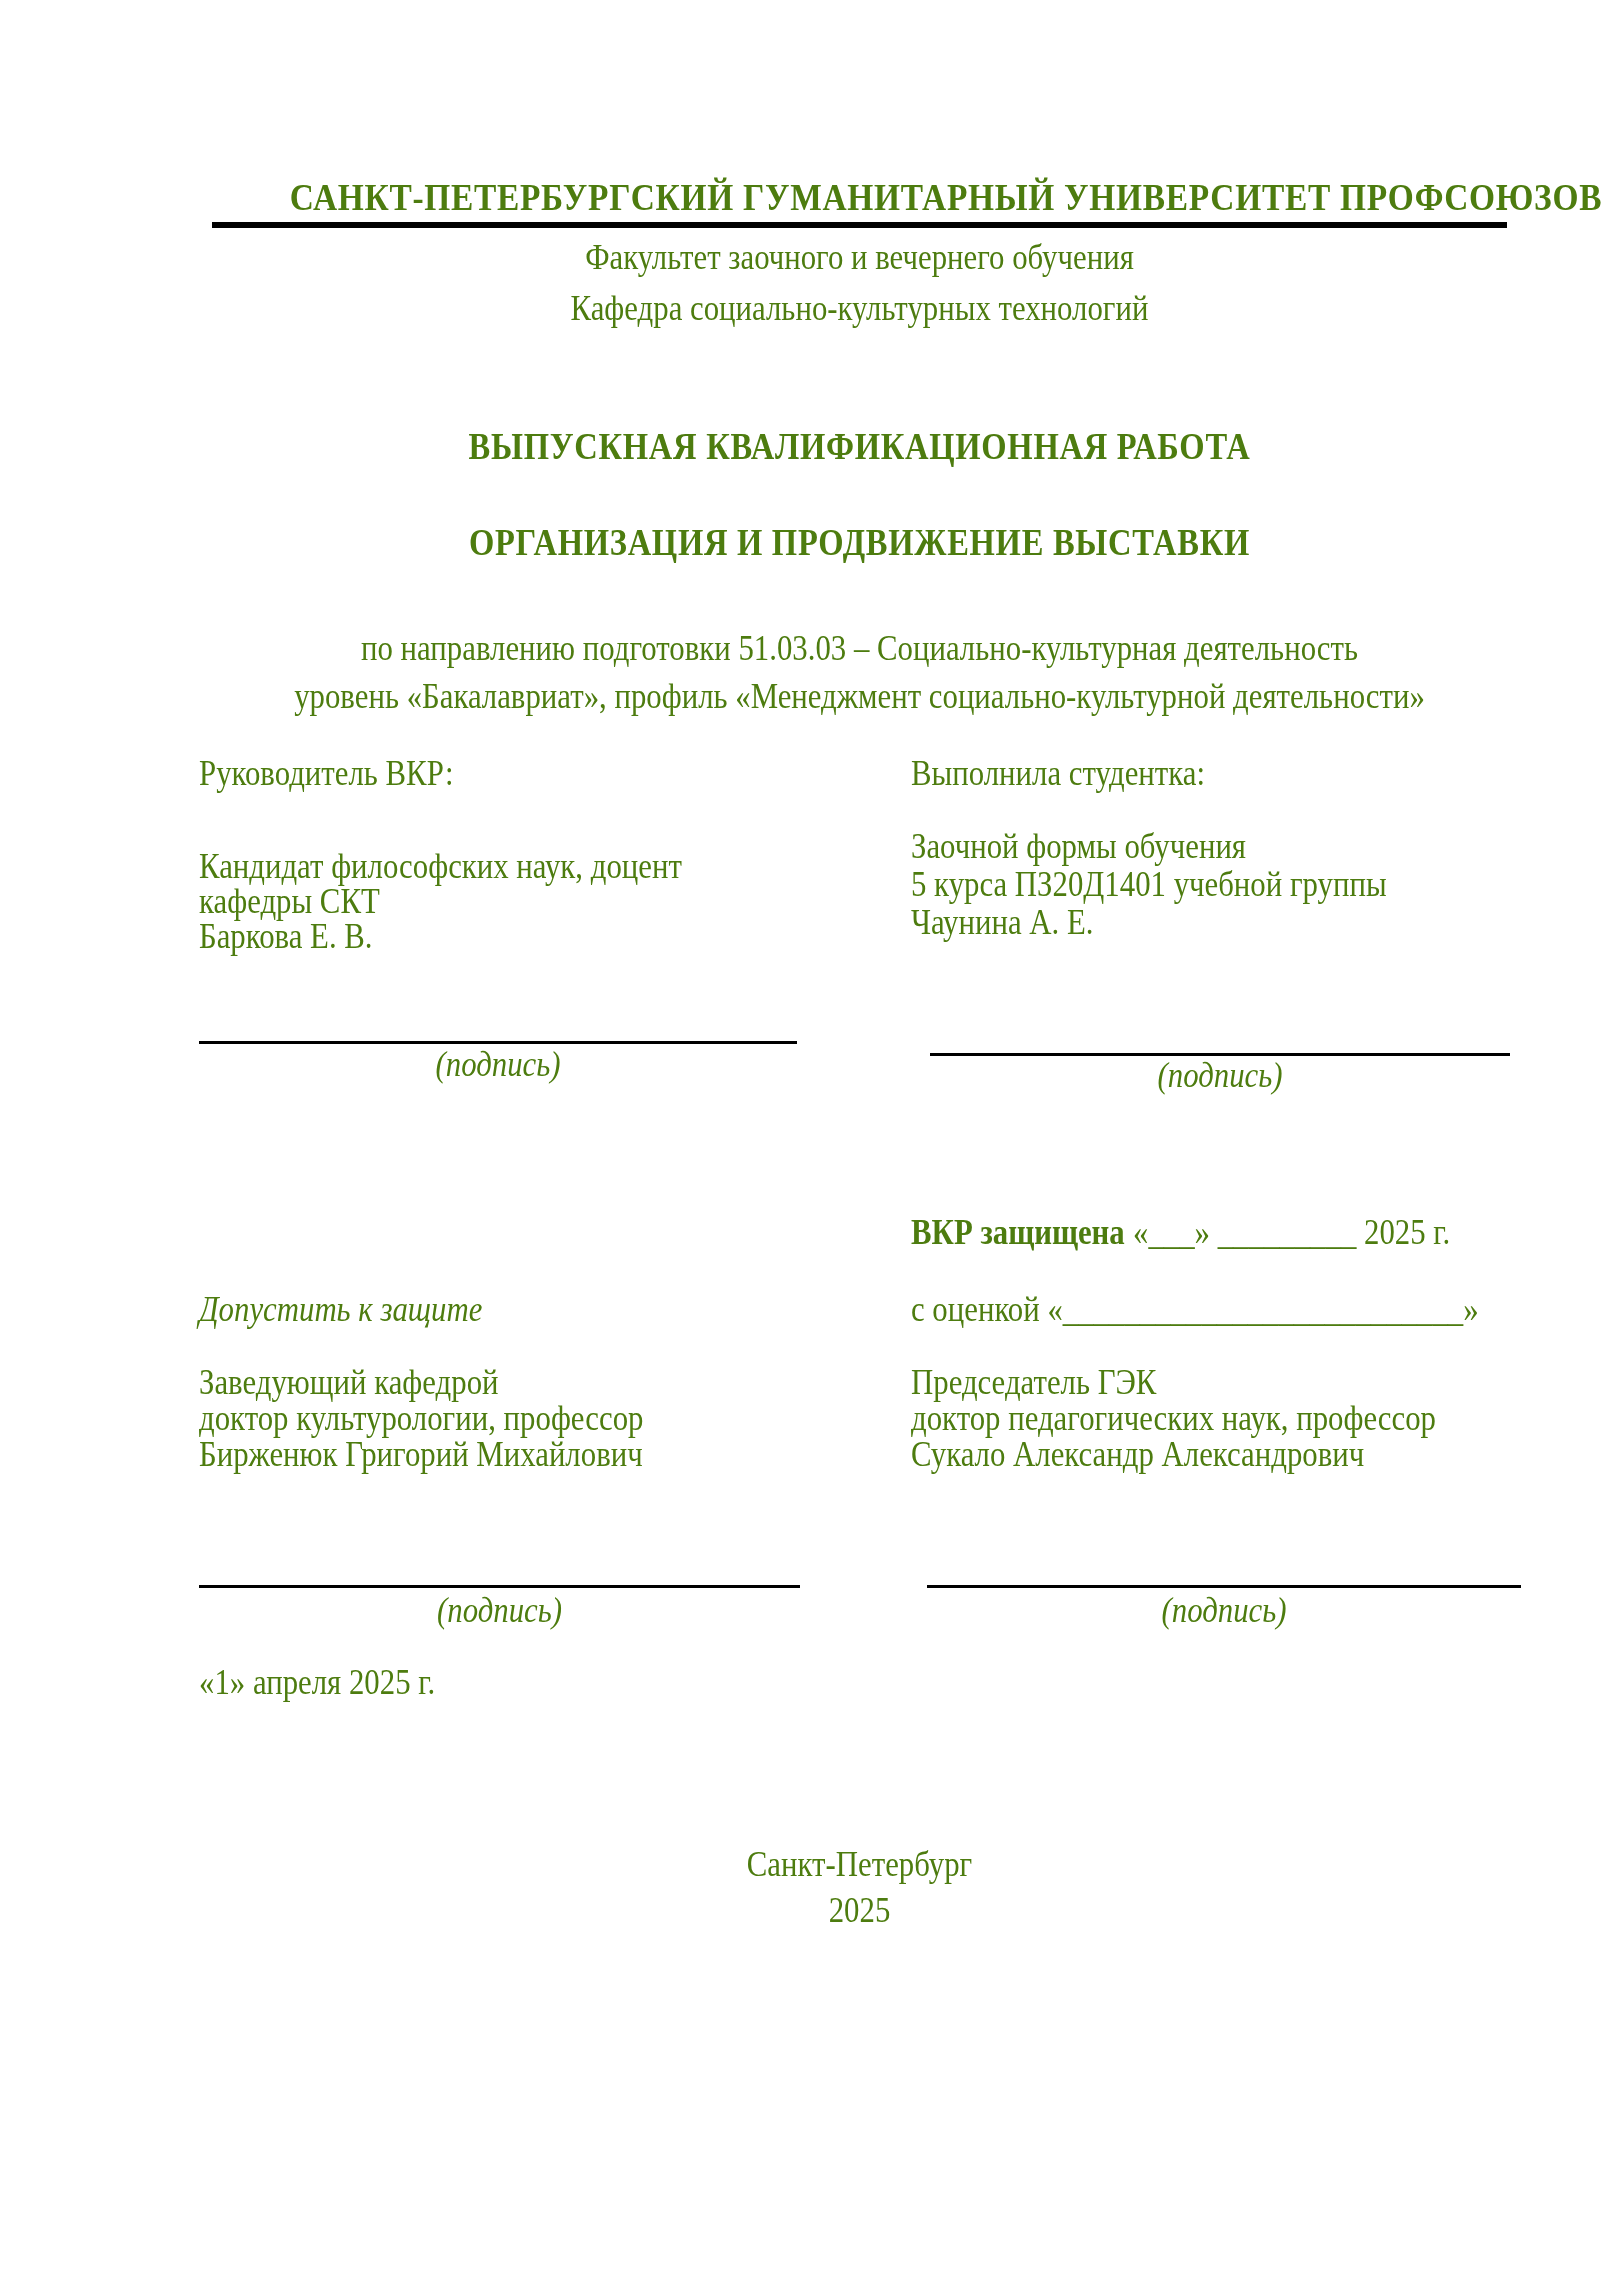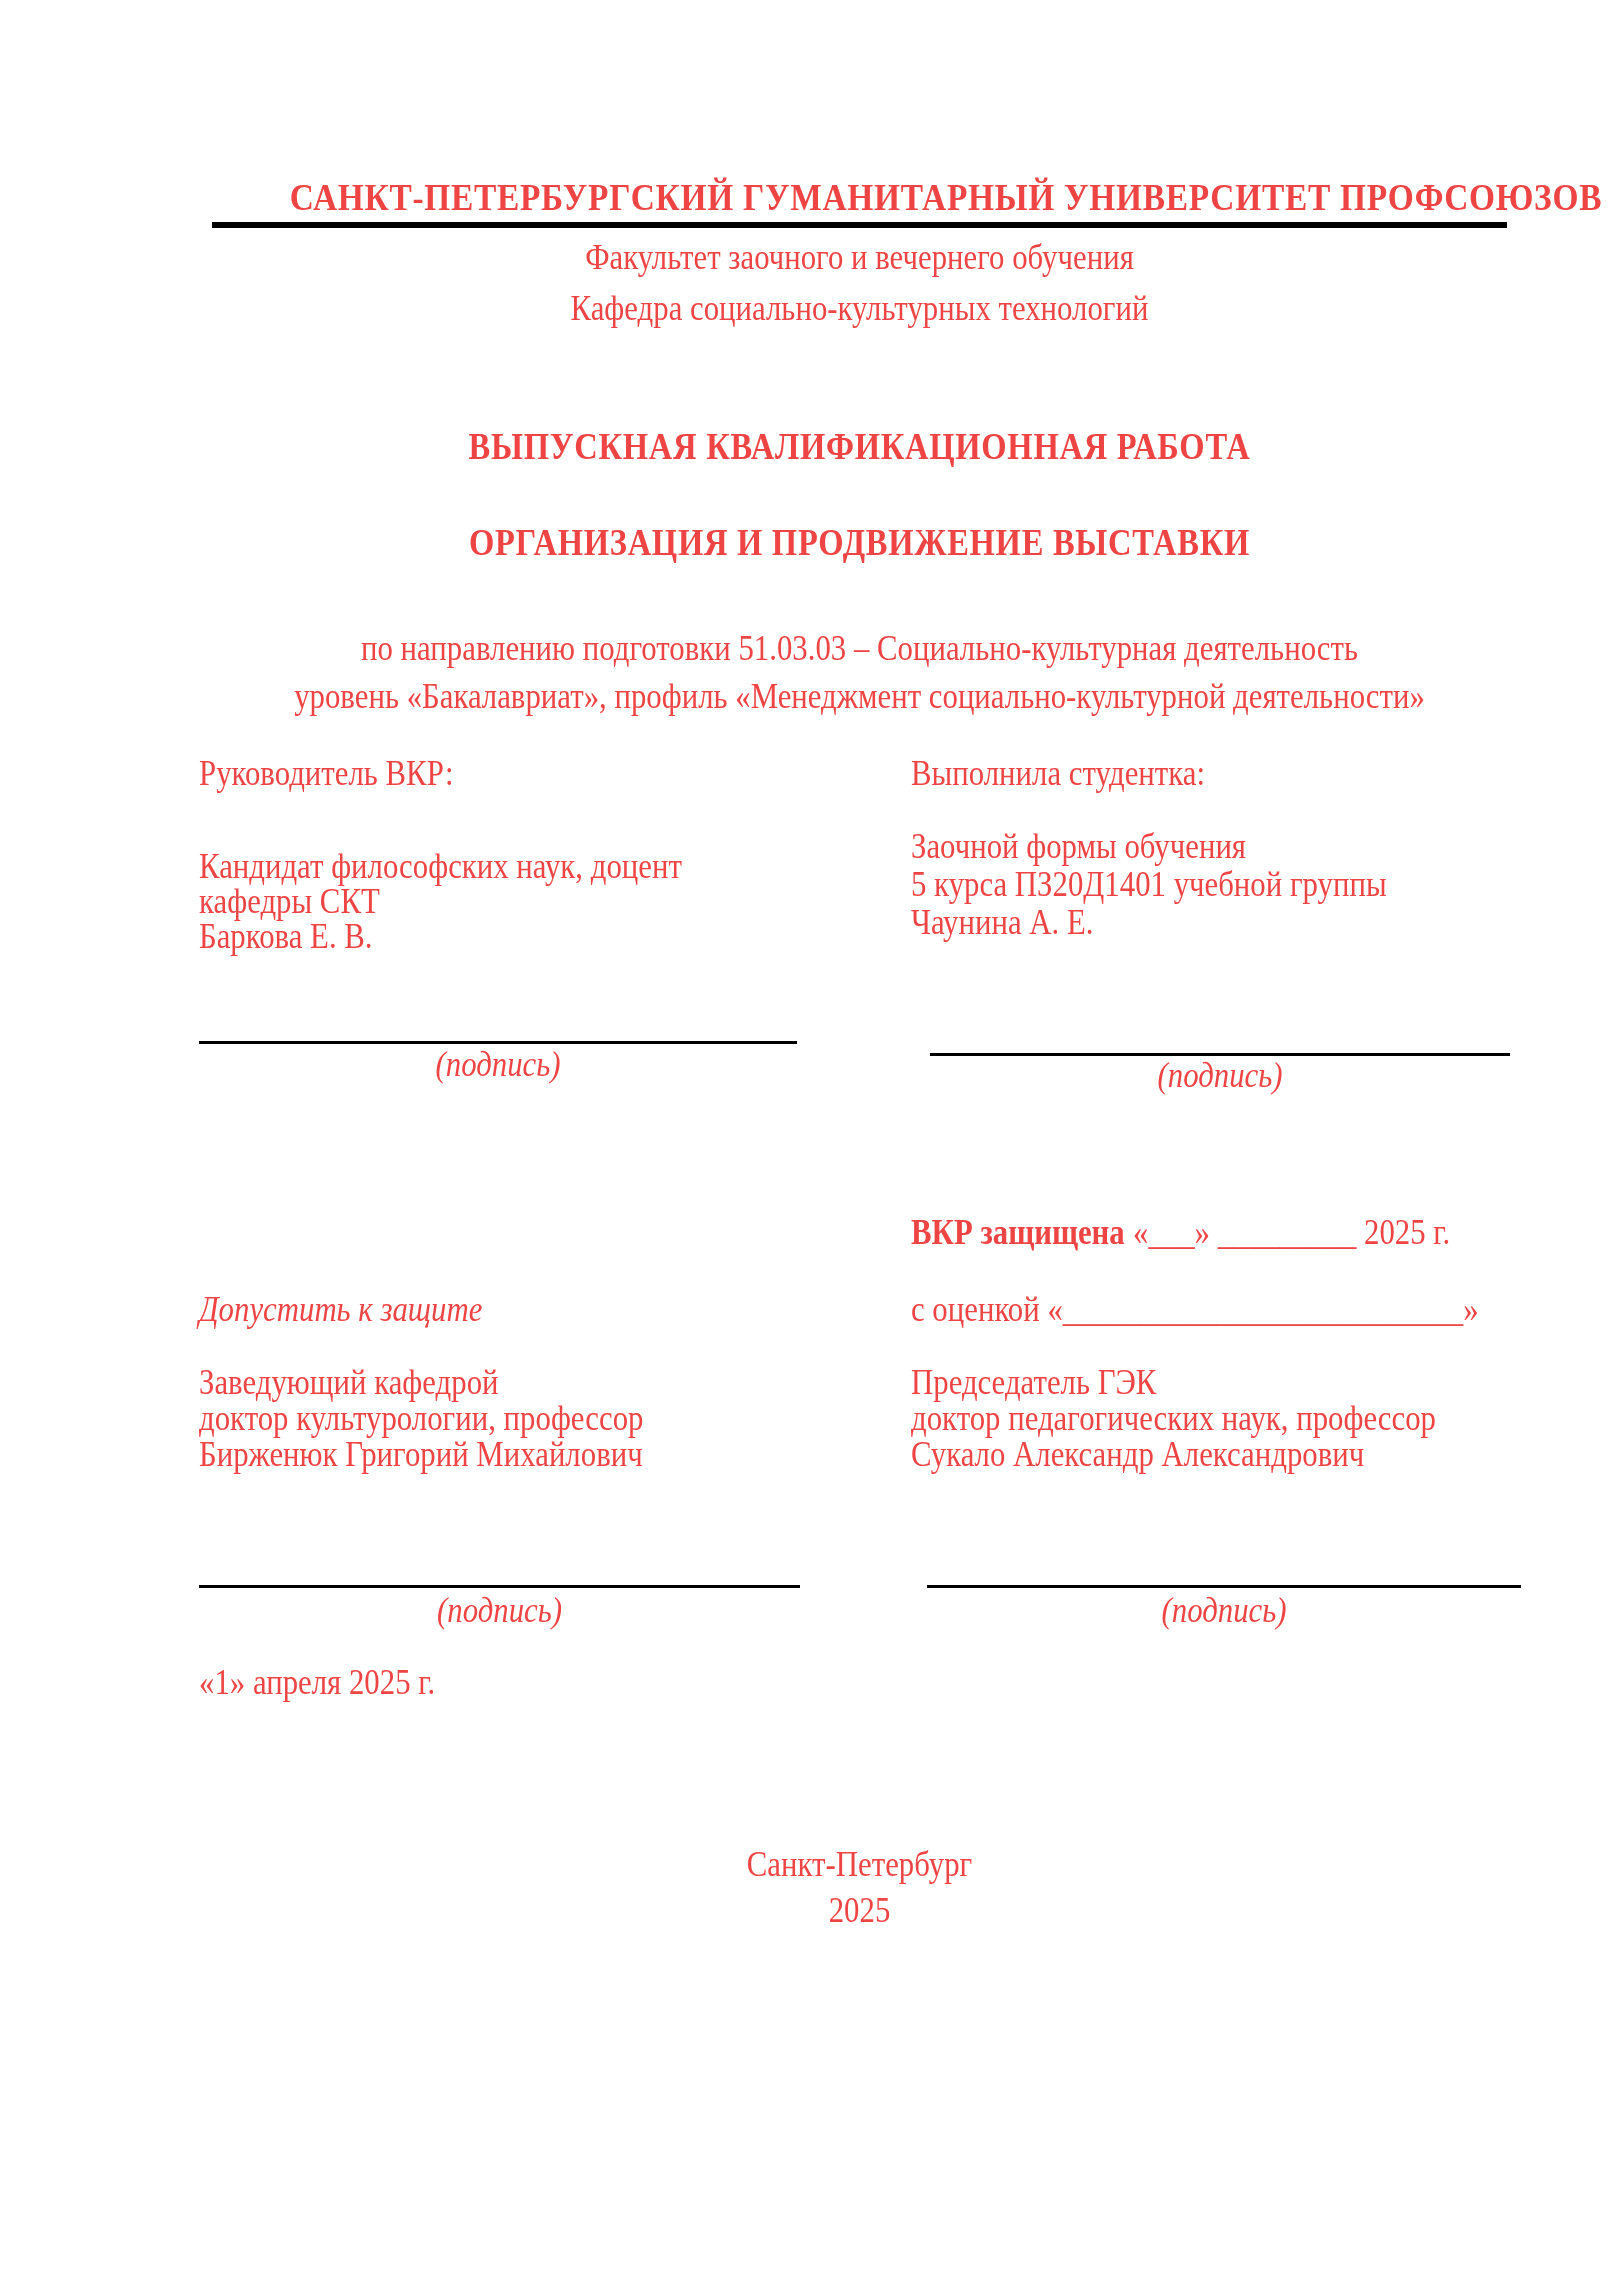--- a/index.html
+++ b/index.html
@@ -1,21 +1,21 @@
 <!DOCTYPE html>
 <html style="font-size:12.6px"><head>
 <meta charset="utf-8">
 <style>
   html,body{margin:0;padding:0;background:#ffffff;}
   .page{
     position:relative;
     width:1623px;
     height:2295px;
     background:#ffffff;
-    color:#ef4444;
+    color:#4d7c0f;
     font-family:"Liberation Serif","DejaVu Serif",serif;
     font-size:35px;
     line-height:37px;
     overflow:hidden;
     border-radius:26px;
   }
   .abs{position:absolute;}
   .c{text-align:center;}
   .b{font-weight:bold;}
   .i{font-style:italic;}

